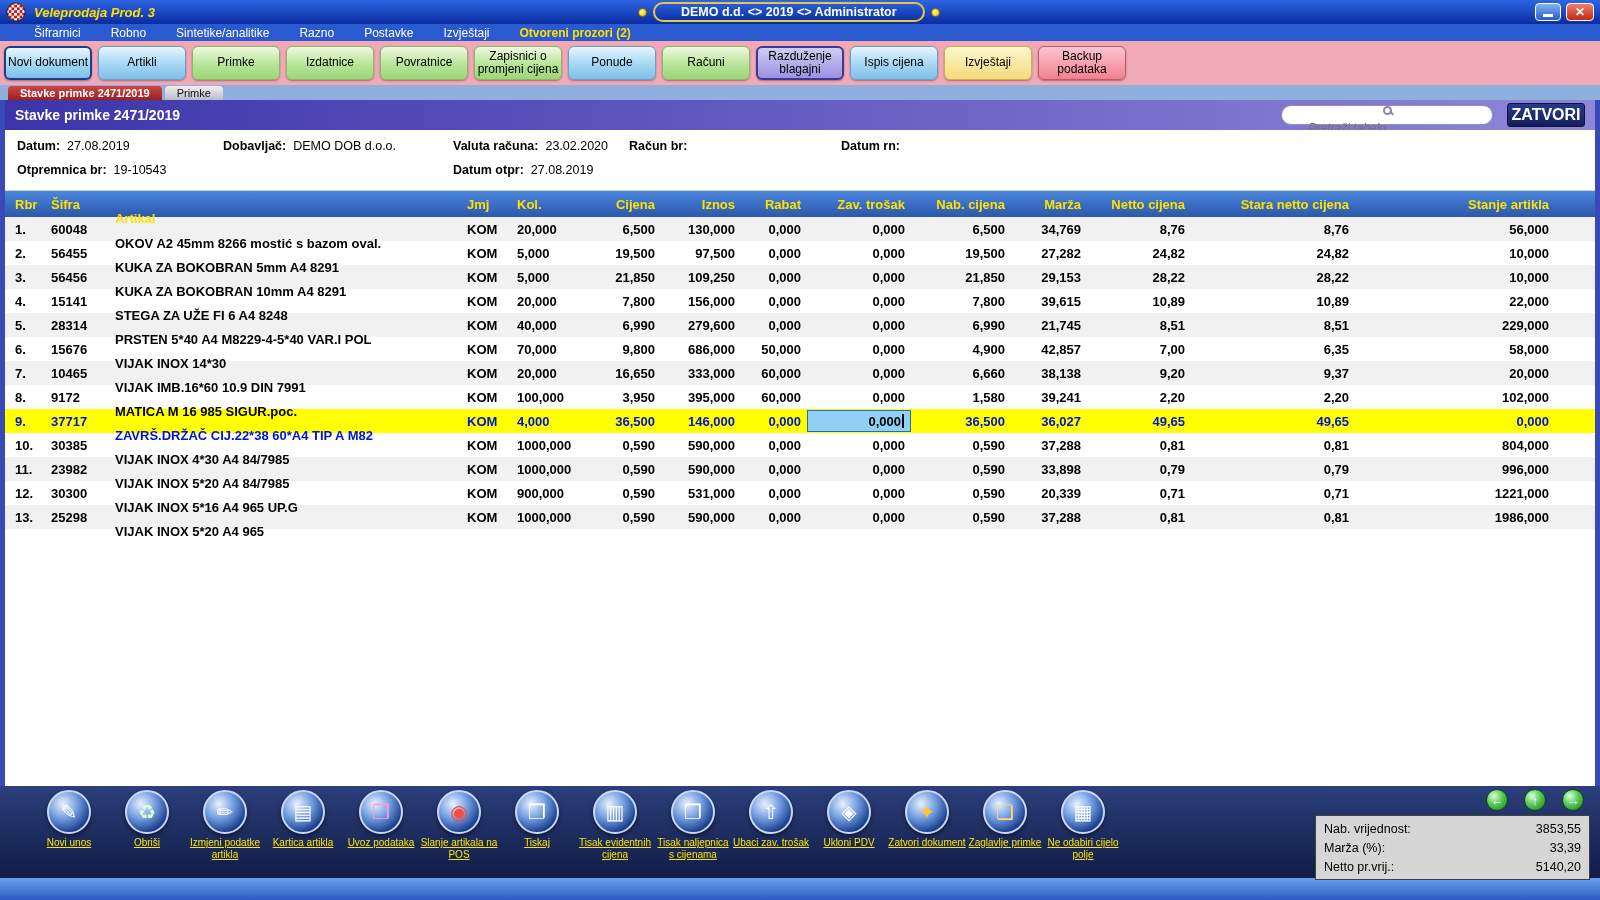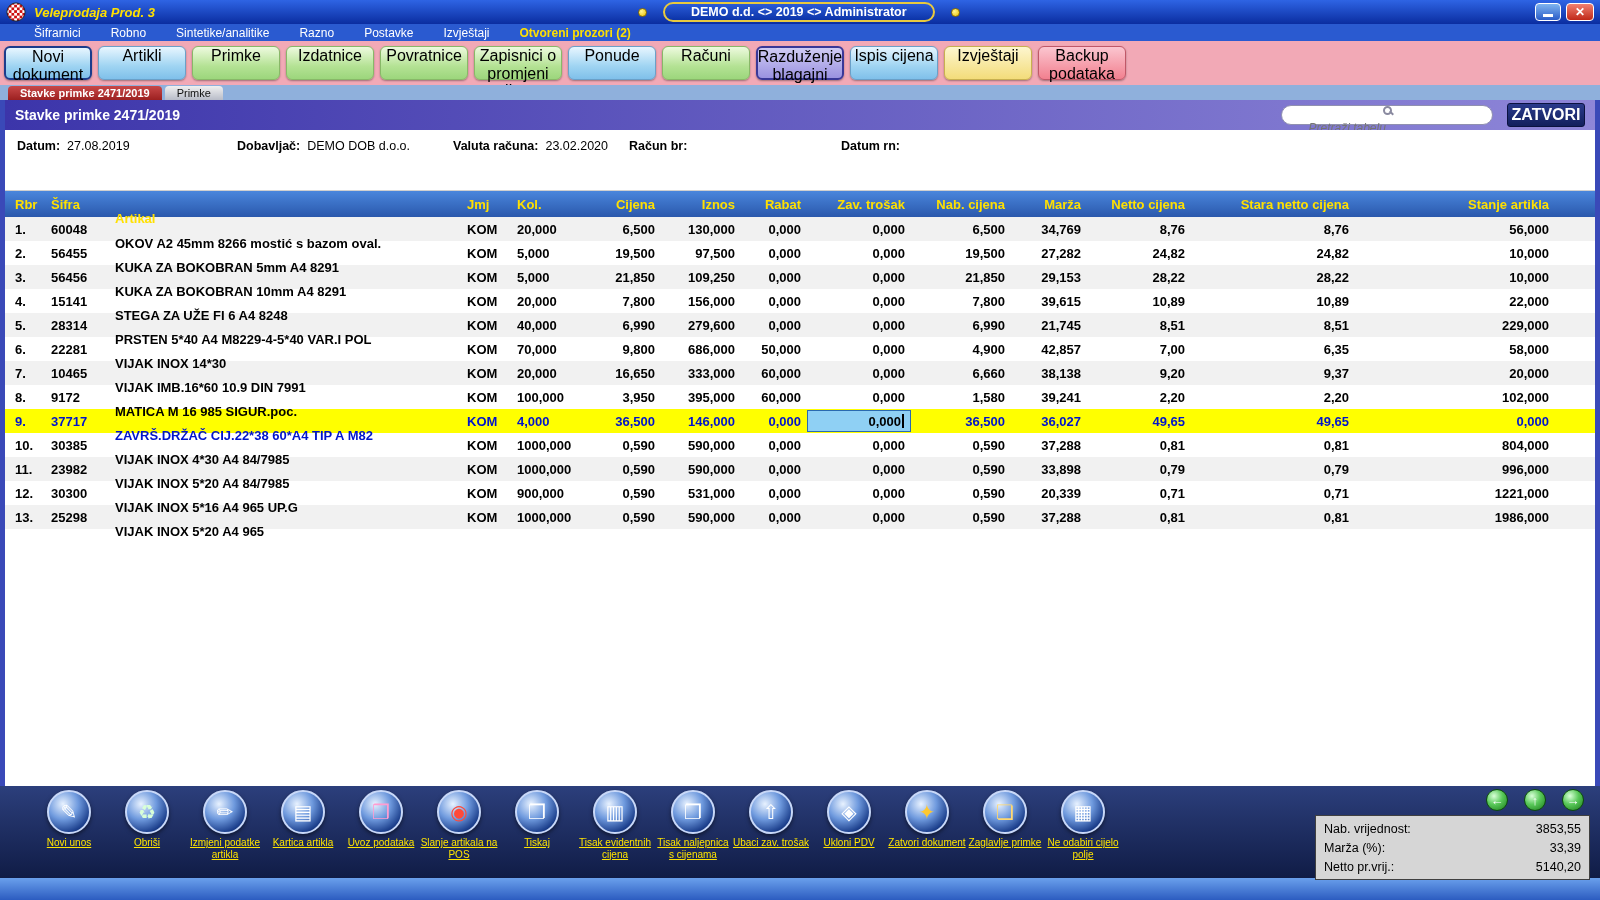--- a/index.html
+++ b/index.html
@@ -2,37 +2,37 @@
 <html><head>
 <meta charset="utf-8">
 <style>
   * { margin:0; padding:0; box-sizing:border-box; }
   html,body { width:1600px; height:900px; overflow:hidden; font-family:"Liberation Sans", sans-serif; background:#fff; }
   body { display:flex; flex-direction:column; }
 
   
   .titlebar { height:24px; background:linear-gradient(180deg,#2e64e4,#0a2da0); display:flex; align-items:center; padding:0 6px; position:relative; flex:0 0 auto; }
   .app-title { color:#ffe000; font-style:italic; font-weight:bold; font-size:13px; margin-left:8px; white-space:nowrap; }
-  .session-wrap { position:absolute; left:638px; display:flex; align-items:center; gap:16px; }
+  .session-wrap { position:absolute; left:638px; display:flex; align-items:center; gap:6px; }
   .session-dot { width:9px; height:9px; border-radius:50%; background:radial-gradient(circle at 35% 35%,#fff590,#e8c000); border:1px solid #8a6c00; }
   .session-pill { border:2px solid #e8c93e; border-radius:10px; background:linear-gradient(180deg,#2a5cd8,#0c34a8); color:#fff; font-weight:bold; font-size:12.5px; padding:1px 26px; white-space:nowrap; }
   .win-buttons { margin-left:auto; display:flex; gap:5px; }
   .btn-min { width:26px; height:18px; border-radius:4px; background:linear-gradient(180deg,#7fb4f0,#2a5cc8); border:1px solid #fff; display:flex; align-items:flex-end; justify-content:center; cursor:pointer; }
   .min-glyph { width:10px; height:3px; background:#fff; margin-bottom:3px; }
   .btn-close { width:28px; height:18px; border-radius:4px; background:linear-gradient(180deg,#f08070,#c02818); border:1px solid #fff; color:#fff; font-size:12px; font-weight:bold; display:flex; align-items:center; justify-content:center; cursor:pointer; }
 
   
   .menubar { height:17px; background:#2a5ad0; display:flex; align-items:center; font-size:12px; color:#fff; padding-left:34px; flex:0 0 auto; }
   .menu-items { display:flex; gap:30px; }
   .menu-item { cursor:default; white-space:nowrap; }
   .open-windows { color:#ffe000; font-weight:bold; margin-left:30px; white-space:nowrap; }
 
   
   .toolbar { height:44px; background:#f2a9b6; display:flex; align-items:center; gap:6px; padding:0 4px; flex:0 0 auto; }
-  .tb-btn { width:88px; height:34px; border-radius:6px; display:flex; align-items:flex-start; justify-content:center; text-align:center; font-size:16px; line-height:1.1; color:#000; box-shadow:0 1px 2px rgba(0,0,0,.35); cursor:pointer; border:1px solid #888; }
+  .tb-btn { width:88px; height:34px; border-radius:6px; display:flex; align-items:center; justify-content:center; text-align:center; font-size:12px; line-height:1.1; color:#000; box-shadow:0 1px 2px rgba(0,0,0,.35); cursor:pointer; border:1px solid #888; }
   .v-blue   { background:linear-gradient(180deg,#e8f6ff,#9fd4f2 60%,#7fc0ea); border-color:#6aa0c8; }
   .v-green  { background:linear-gradient(180deg,#eefadf,#b4e294 60%,#9cd67c); border-color:#88b868; }
   .v-purple { background:linear-gradient(180deg,#d0ccf4,#9a92e0); border:2px solid #3a3898; }
   .v-yellow { background:linear-gradient(180deg,#fdf6cf,#f3dc7a); border-color:#c8b050; }
   .v-red    { background:linear-gradient(180deg,#fbc6d0,#f2808f); border-color:#c05868; }
   .tb-btn.sel { border:2px solid #1c3c8c; }
 
   
   .tabbar { height:15px; background:#8fb0dc; display:flex; align-items:flex-end; padding-left:8px; gap:3px; flex:0 0 auto; }
   .tab { font-size:11px; padding:1px 12px; border-radius:4px 4px 0 0; cursor:pointer; white-space:nowrap; }
@@ -189,24 +189,28 @@
     <div class="search-box">
       <span class="mag"></span>
       <input class="search-input" type="text" placeholder="Pretraži tabelu..." style="">
     </div>
     <div class="zatvori">ZATVORI</div>
   </div>
 
   <div class="info">
     <div class="info-row r1">
         <div class="field" style="left: 12px;"><span class="flabel">Datum:</span><span>27.08.2019</span></div>
-        <div class="field" style="left: 232px;"><span class="flabel">Dobavljač:</span><span>DEMO DOB d.o.o.</span></div>
+        <div class="field" style="left: 218px;"><span class="flabel">Dobavljač:</span><span>DEMO DOB d.o.o.</span></div>
         <div class="field" style="left: 448px;"><span class="flabel">Valuta računa:</span><span>23.02.2020</span></div>
         <div class="field" style="left: 624px;"><span class="flabel">Račun br:</span><span></span></div>
         <div class="field" style="left: 836px;"><span class="flabel">Datum rn:</span><span></span></div>
+      </div>
+    <div class="info-row r2">
+        <div class="field" style="left: 12px;"><span class="flabel">Otpremnica br:</span><span>19-10543</span></div>
+        <div class="field" style="left: 448px;"><span class="flabel">Datum otpr:</span><span>27.08.2019</span></div>
       </div>
   </div>
 
   <div class="table-area">
     <div class="thead">
         <div class="th c0">Rbr</div>
         <div class="th c1">Šifra</div>
         <div class="th c2">Artikal</div>
         <div class="th c3">Jmj</div>
         <div class="th c4">Kol.</div>
@@ -296,21 +300,21 @@
           <div class="td c7">0,000</div>
           <div class="td c8">0,000</div>
           <div class="td c9">6,990</div>
           <div class="td c10">21,745</div>
           <div class="td c11">8,51</div>
           <div class="td c12">8,51</div>
           <div class="td c13">229,000</div>
         </div>
         <div class="tr">
           <div class="td c0">6.</div>
-          <div class="td c1">22281</div>
+          <div class="td c1">15676</div>
           <div class="td c2">VIJAK INOX 14*30</div>
           <div class="td c3">KOM</div>
           <div class="td c4">70,000</div>
           <div class="td c5">9,800</div>
           <div class="td c6">686,000</div>
           <div class="td c7">50,000</div>
           <div class="td c8">0,000</div>
           <div class="td c9">4,900</div>
           <div class="td c10">42,857</div>
           <div class="td c11">7,00</div>

